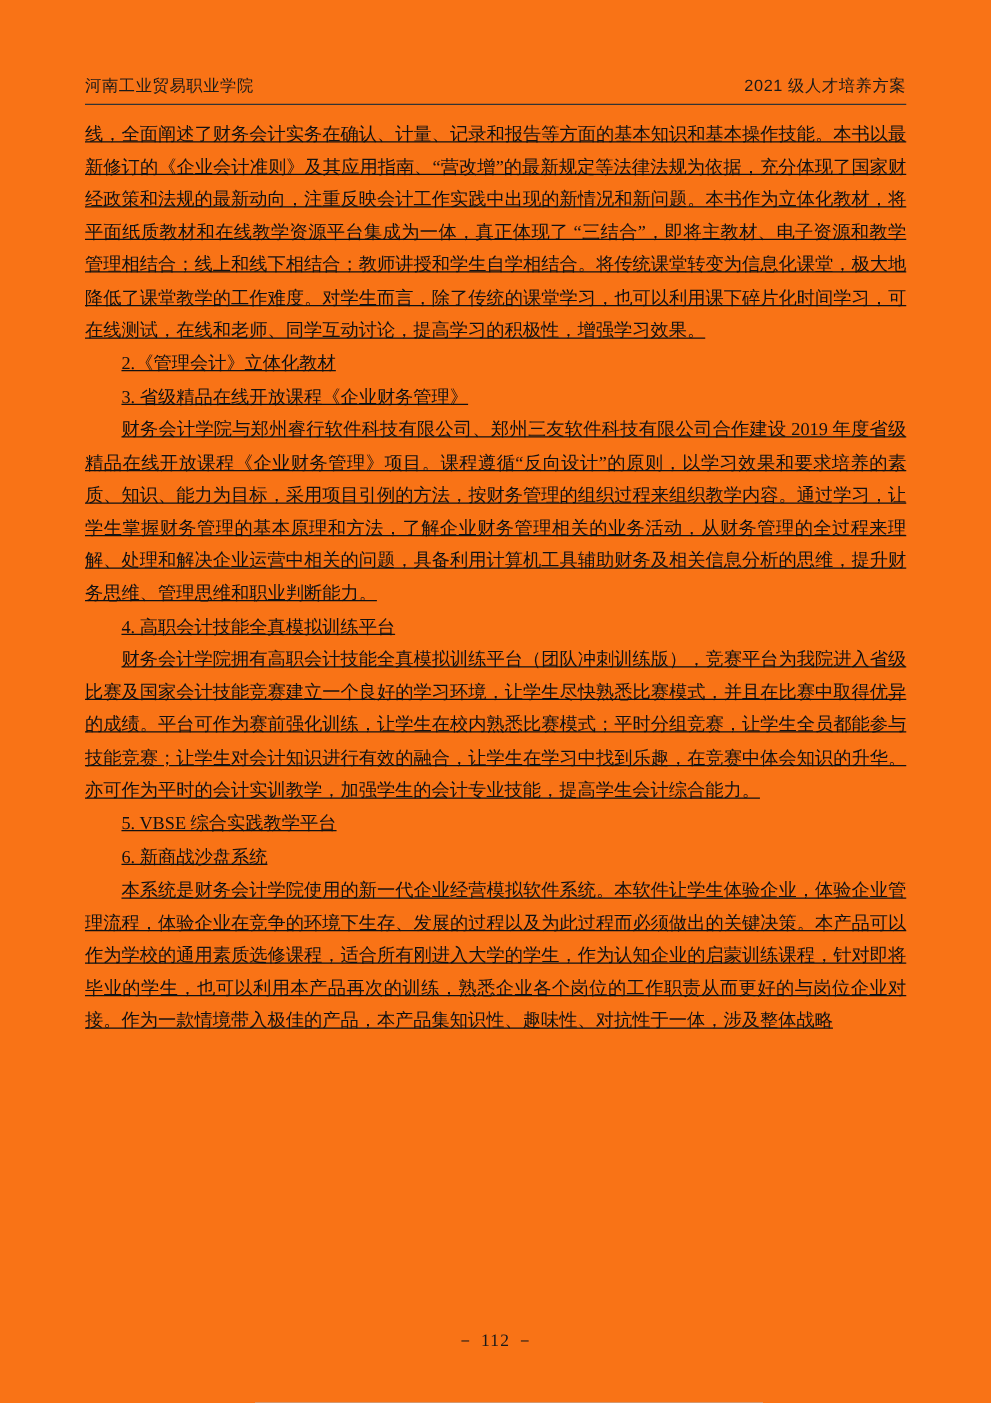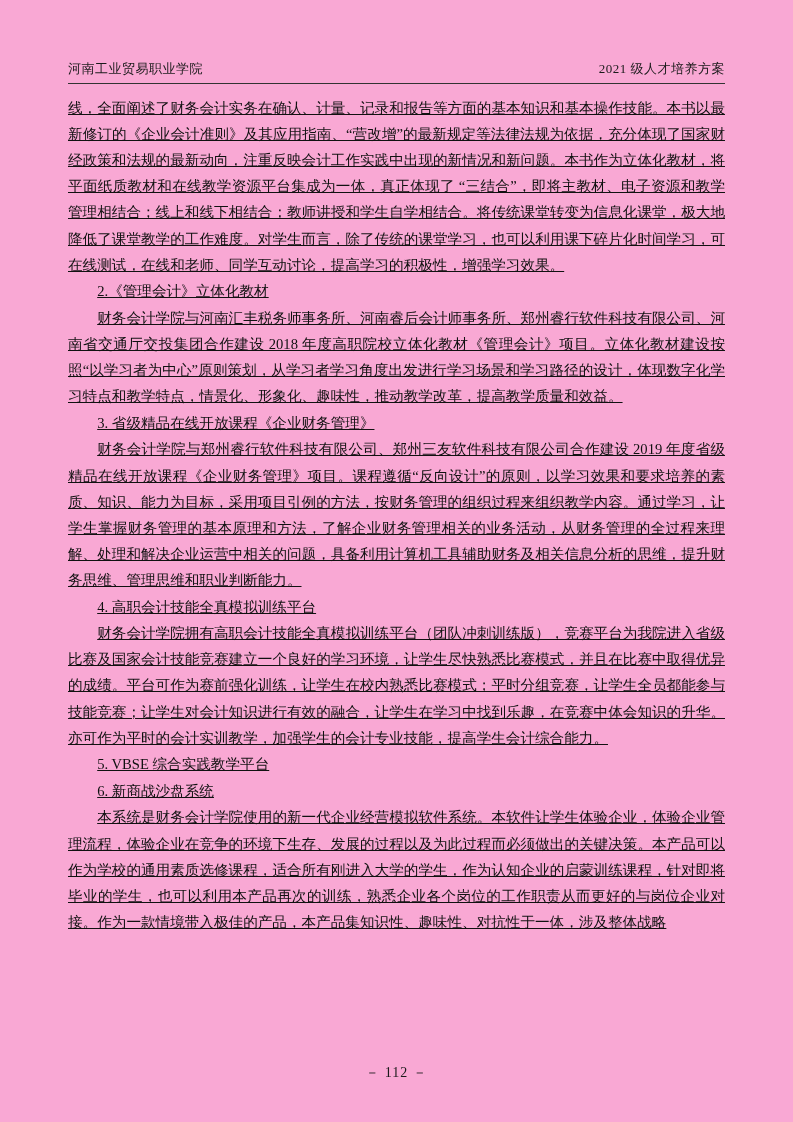--- a/index.html
+++ b/index.html
@@ -6,21 +6,21 @@
     margin: 0;
     padding: 0;
     background: #b8b8b8;
   }
   body {
     font-family: "Liberation Serif", "DejaVu Serif", serif;
   }
   .page {
     width: 793px;
     height: 1122px;
-    background: #f9a8d4;
+    background: #f97316;
     position: relative;
     box-sizing: border-box;
     margin: 0 auto;
     overflow: hidden;
   }
   .page-inner {
     position: absolute;
     left: 68px;
     right: 68px;
     top: 60px;
@@ -33,21 +33,21 @@
     font-size: 13.5px;
     color: #1a1a1a;
     letter-spacing: 0.5px;
     padding-bottom: 5px;
   }
   .header-left {
     font-family: "Liberation Sans", "DejaVu Sans", sans-serif;
     font-size: 13px;
   }
   .header-right {
-    font-family: Liberation Serif, serif;
+    font-family: Liberation Sans, sans-serif;
     font-size: 13px;
   }
   .header-rule {
     border-bottom: 1.2px solid #333;
     margin-bottom: 11px;
   }
   .body-text {
     font-size: 14.6px;
     line-height: 1.79;
     color: #111;
@@ -83,21 +83,20 @@
 
     <div class="header">
       <div class="header-left">河南工业贸易职业学院</div>
       <div class="header-right">2021 级人才培养方案</div>
     </div>
     <div class="header-rule"></div>
 
     <div class="body-text">
       <p class="para">线，全面阐述了财务会计实务在确认、计量、记录和报告等方面的基本知识和基本操作技能。本书以最新修订的《企业会计准则》及其应用指南、“营改增”的最新规定等法律法规为依据，充分体现了国家财经政策和法规的最新动向，注重反映会计工作实践中出现的新情况和新问题。本书作为立体化教材，将平面纸质教材和在线教学资源平台集成为一体，真正体现了 “三结合”，即将主教材、电子资源和教学管理相结合；线上和线下相结合；教师讲授和学生自学相结合。将传统课堂转变为信息化课堂，极大地降低了课堂教学的工作难度。对学生而言，除了传统的课堂学习，也可以利用课下碎片化时间学习，可在线测试，在线和老师、同学互动讨论，提高学习的积极性，增强学习效果。</p>
       <p class="para indent">2.《管理会计》立体化教材</p>
-      <p class="para indent">财务会计学院与河南汇丰税务师事务所、河南睿后会计师事务所、郑州睿行软件科技有限公司、河南省交通厅交投集团合作建设 2018 年度高职院校立体化教材《管理会计》项目。立体化教材建设按照“以学习者为中心”原则策划，从学习者学习角度出发进行学习场景和学习路径的设计，体现数字化学习特点和教学特点，情景化、形象化、趣味性，推动教学改革，提高教学质量和效益。</p>
       <p class="para indent">3. 省级精品在线开放课程《企业财务管理》</p>
       <p class="para indent">财务会计学院与郑州睿行软件科技有限公司、郑州三友软件科技有限公司合作建设 2019 年度省级精品在线开放课程《企业财务管理》项目。课程遵循“反向设计”的原则，以学习效果和要求培养的素质、知识、能力为目标，采用项目引例的方法，按财务管理的组织过程来组织教学内容。通过学习，让学生掌握财务管理的基本原理和方法，了解企业财务管理相关的业务活动，从财务管理的全过程来理解、处理和解决企业运营中相关的问题，具备利用计算机工具辅助财务及相关信息分析的思维，提升财务思维、管理思维和职业判断能力。</p>
       <p class="para indent">4. 高职会计技能全真模拟训练平台</p>
       <p class="para indent">财务会计学院拥有高职会计技能全真模拟训练平台（团队冲刺训练版），竞赛平台为我院进入省级比赛及国家会计技能竞赛建立一个良好的学习环境，让学生尽快熟悉比赛模式，并且在比赛中取得优异的成绩。平台可作为赛前强化训练，让学生在校内熟悉比赛模式；平时分组竞赛，让学生全员都能参与技能竞赛；让学生对会计知识进行有效的融合，让学生在学习中找到乐趣，在竞赛中体会知识的升华。亦可作为平时的会计实训教学，加强学生的会计专业技能，提高学生会计综合能力。</p>
       <p class="para indent">5. VBSE 综合实践教学平台</p>
       <p class="para indent">6. 新商战沙盘系统</p>
       <p class="para indent">本系统是财务会计学院使用的新一代企业经营模拟软件系统。本软件让学生体验企业，体验企业管理流程，体验企业在竞争的环境下生存、发展的过程以及为此过程而必须做出的关键决策。本产品可以作为学校的通用素质选修课程，适合所有刚进入大学的学生，作为认知企业的启蒙训练课程，针对即将毕业的学生，也可以利用本产品再次的训练，熟悉企业各个岗位的工作职责从而更好的与岗位企业对接。作为一款情境带入极佳的产品，本产品集知识性、趣味性、对抗性于一体，涉及整体战略</p>
     </div>
 
     <div class="footer">

